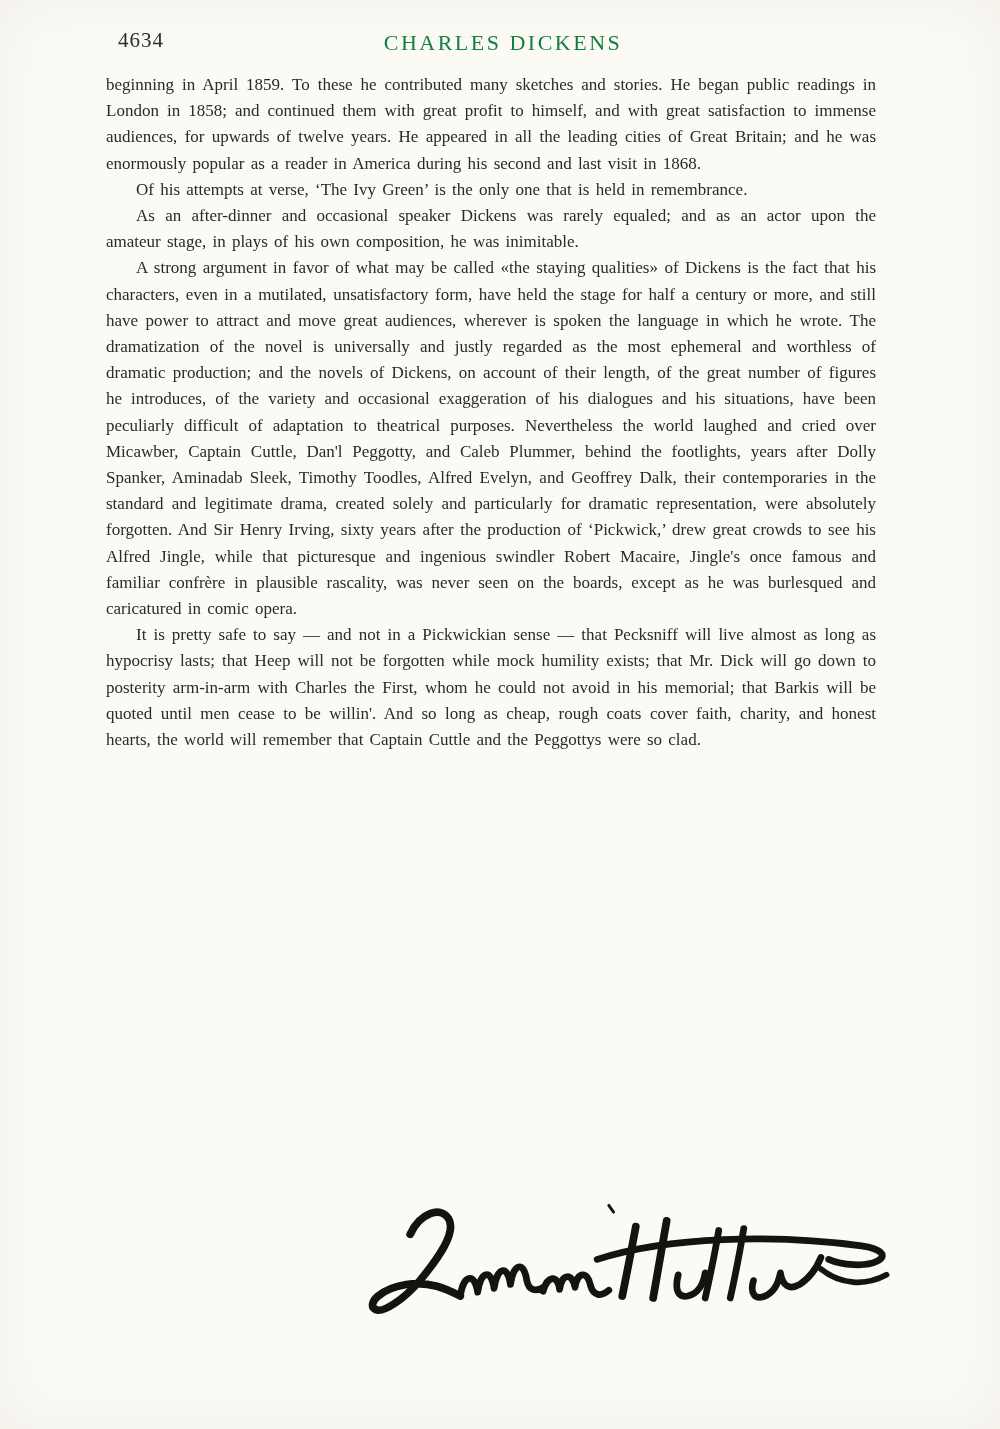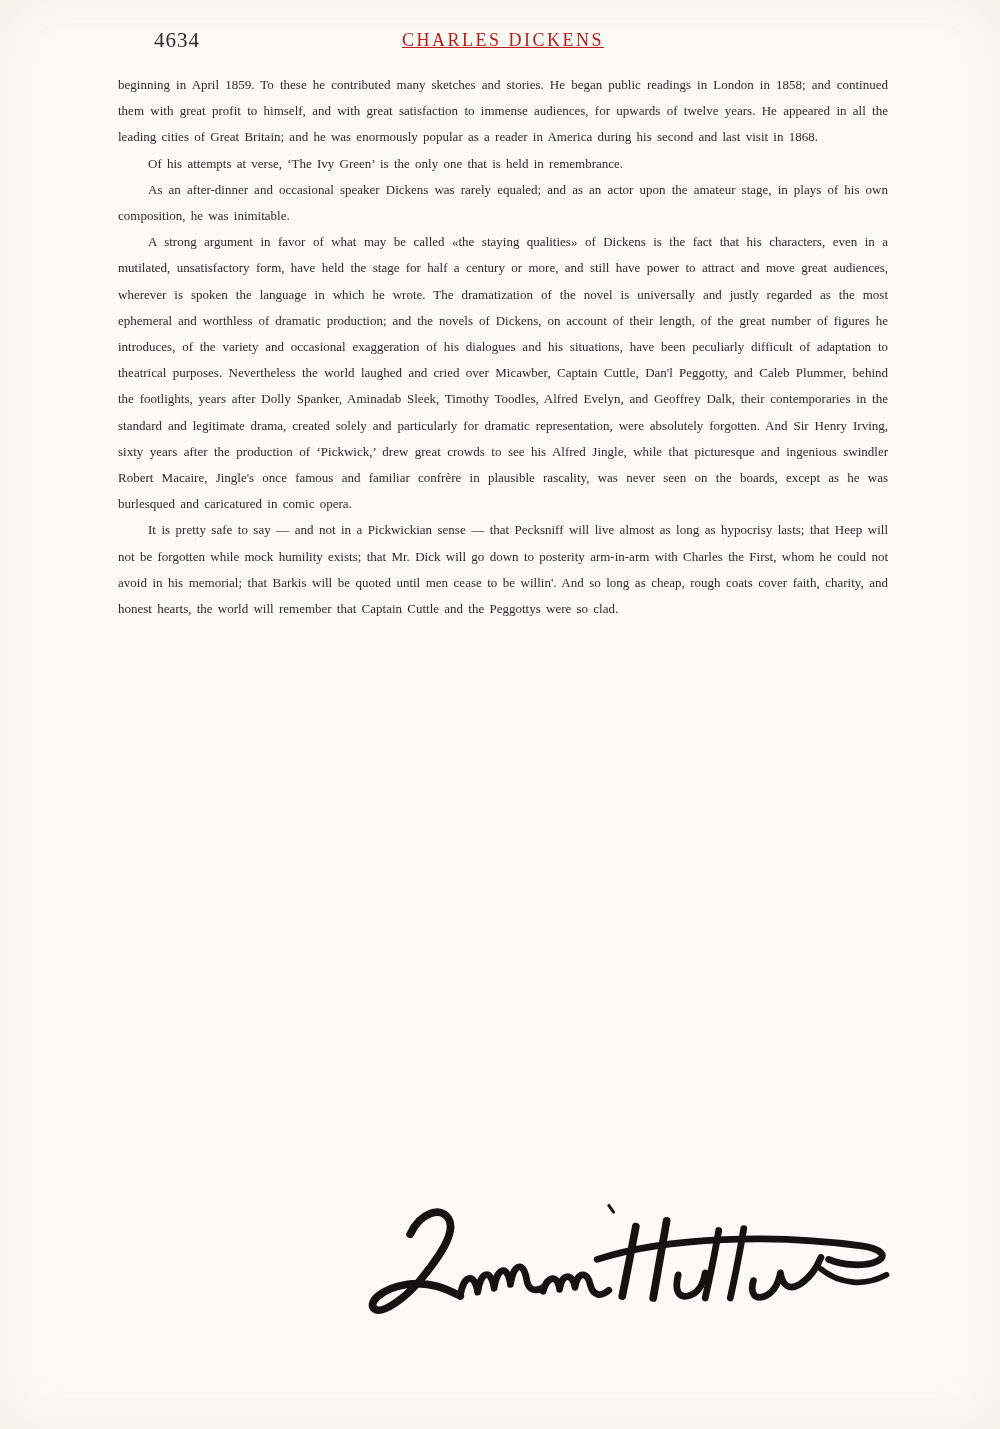--- a/index.html
+++ b/index.html
@@ -25,39 +25,37 @@
     right: 112px;
     height: 30px;
   }
   .page-number {
     position: absolute;
     left: 0;
     top: 2px;
     font-size: 21px;
     letter-spacing: 1px;
     color: #2e2d2a;
-    margin-left: 36px;
   }
   .head-title {
     position: absolute;
     left: 0;
     right: 0;
     top: 4px;
     text-align: center;
-    font-size: 18px;
+    font-size: 22px;
     letter-spacing: 2.5px;
-    color: #b91c1c;
-    text-decoration: underline;
+    color: #15803d;
   }
   .text-column {
     position: absolute;
     top: 72px;
-    left: 118px;
+    left: 106px;
     width: 770px;
-    font-size: 13px;
+    font-size: 17px;
     line-height: 26.2px;
     text-align: justify;
     color: #2b2a27;
   }
   .text-column p {
     margin: 0;
     word-spacing: 2px;
   }
   .text-column p.indent {
     text-indent: 30px;

